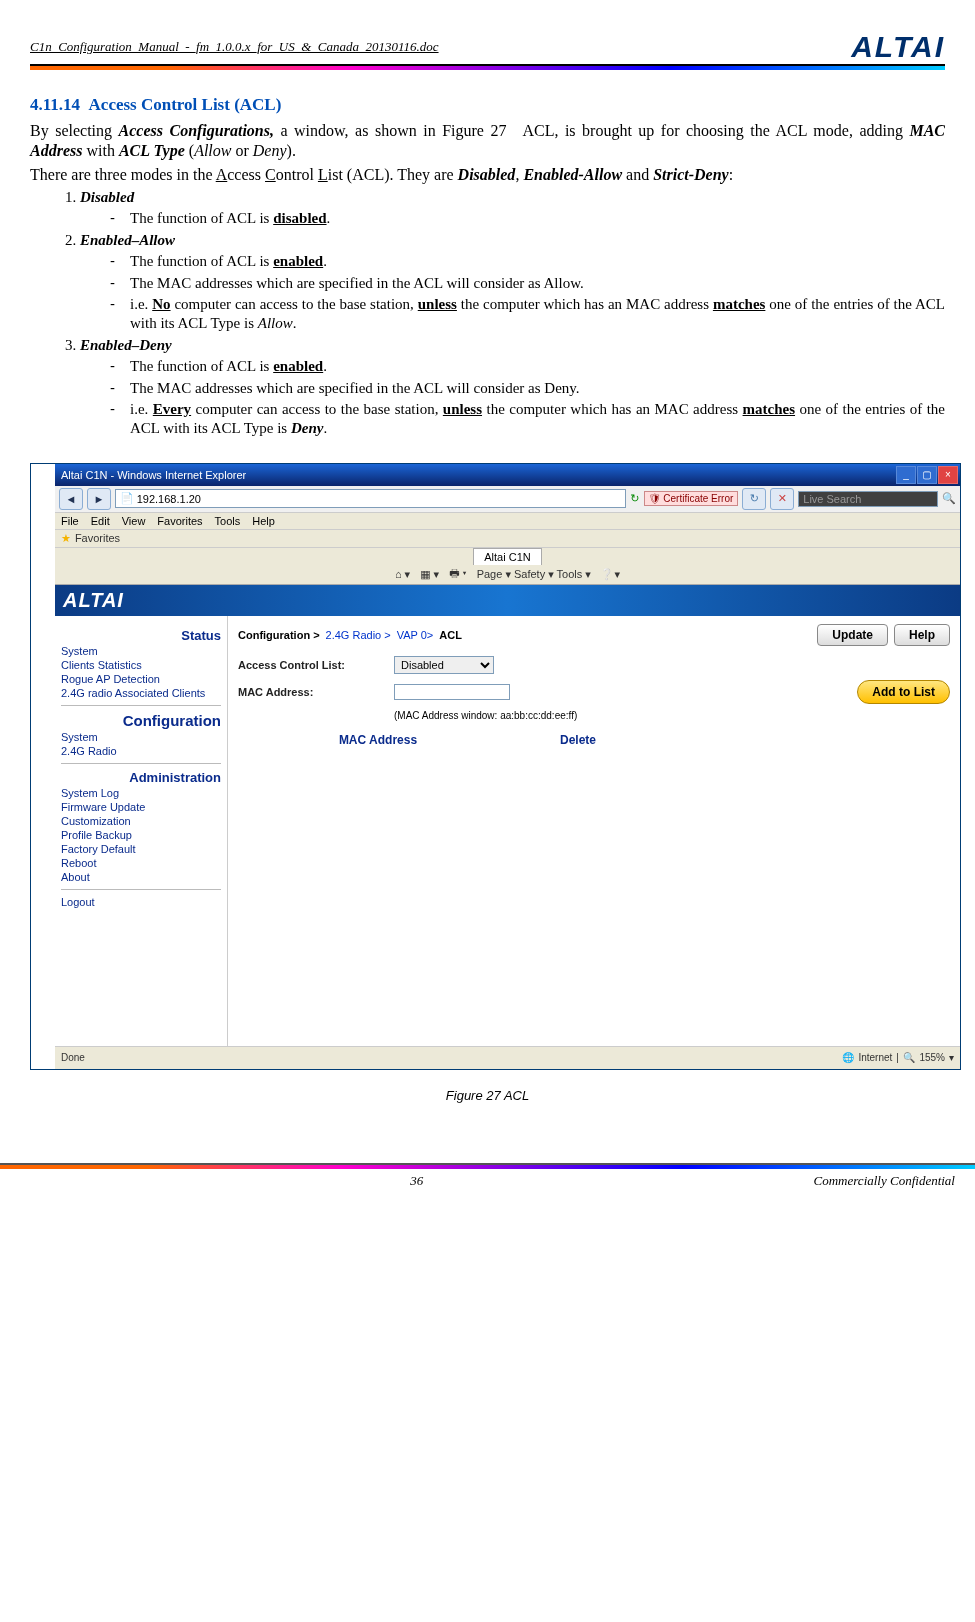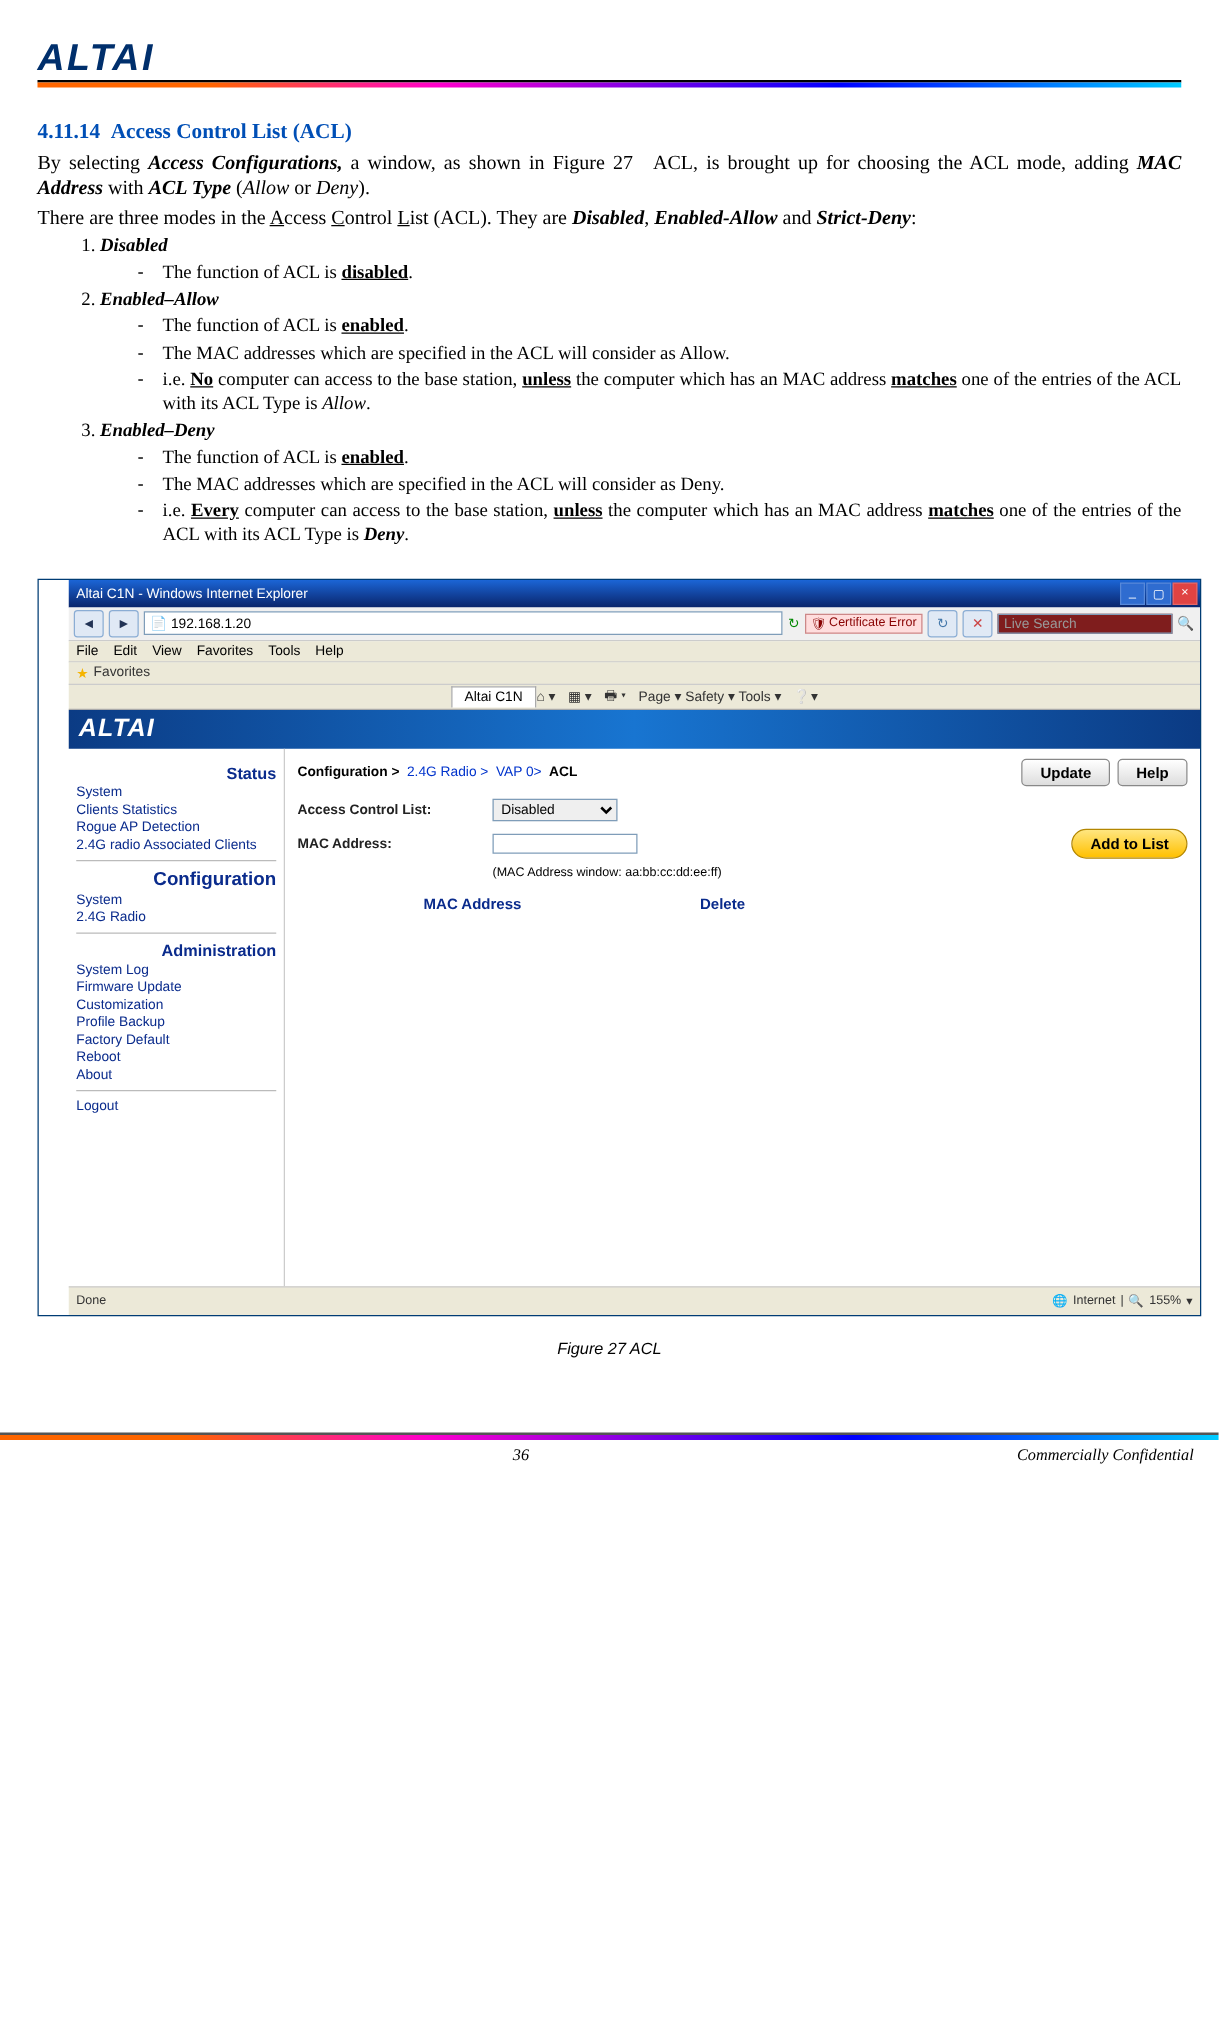--- a/index.html
+++ b/index.html
@@ -89,24 +89,24 @@
       border-bottom: 1px solid #ccc;
       display: flex; align-items: center; padding: 2px 4px; gap:4px;
       height: 22px;
     }
     .ie-url {
       flex: 1; background: #fff; border: 1px solid #7f9db9; padding: 2px 4px;
       display:flex;align-items:center;gap:3px;
     }
     .ie-nav-btn { width:22px;height:20px;background:#e0e9f5;border:1px solid #8badd4;border-radius:3px;display:flex;align-items:center;justify-content:center;color:#235; }
     .ie-cert { background:#fdd; border:1px solid #c88; color:#800; padding:1px 4px; font-size:10px; display:flex;align-items:center;gap:2px;}
-    .ie-search { background:#7f1d1d;border:1px solid #7f9db9;padding:1px 4px;width:130px;color:#999; }
+    .ie-search { background:#404040;border:1px solid #7f9db9;padding:1px 4px;width:130px;color:#999; }
     .ie-menubar { background:#ece9d8; border-bottom:1px solid #ccc; display:flex; gap:12px; padding: 2px 6px; font-size:11px; color:#000; }
     .ie-favbar { background:#ece9d8; display:flex;align-items:center;padding:2px 6px;gap:4px;color:#333;border-bottom:1px solid #ccc;}
-    .ie-tabbar { background:#ece9d8; display:flex;justify-content:center;align-items:center;padding:0 6px;border-bottom:1px solid #aaa;}
+    .ie-tabbar { background:#ece9d8; display:flex;justify-content:space-between;align-items:center;padding:0 6px;border-bottom:1px solid #aaa;flex-direction:column;}
     .ie-tab { background:#fff;border:1px solid #aaa;border-bottom:0;padding:2px 10px;font-size:11px;display:inline-block; }
     .ie-tab-icons { display:flex;gap:10px; font-size:11px; color:#333; align-items:center; }
 
     .app-logobar { background:linear-gradient(to right,#0b3b84,#1875d1,#0b3b84);padding:4px 8px;}
     .app-logotxt { font-family:Arial;font-weight:900;font-style:italic;color:#fff;font-size:20px;letter-spacing:1px;}
     .app-body { display:flex; min-height:430px; }
     .app-sidebar { width:160px; border-right:1px solid #ccc; padding:6px 6px; font-size:11px; }
     .side-head { color:#0a2b8c; font-weight:bold; font-size:13px; margin-top:6px;text-align:right; }
     .side-head.big { font-size:15px; }
     .side-link { color:#0a2b8c; display:block; margin:2px 0; }
@@ -134,20 +134,21 @@
     }
     .footer-bar { height:4px;background:linear-gradient(to right,#ff6600 0%,#ff6600 15%,#ff00cc 35%,#0000ff 70%,#00ccff 100%);margin-top:40px;border-top:2px solid #555; }
     .footer-row { display:flex;justify-content:space-between;font-style:italic;font-size:13px;padding:4px 20px 0 20px;align-items:flex-end;}
     .footer-row .pg { margin:0 auto; }
   </style>
 </head>
 <body>
 
 <div class="page">
   <div class="header-row">
+    <span class="doc-title">C1n_Configuration_Manual_-_fm_1.0.0.x_for_US_&amp;_Canada_20130116.doc</span>
     <span class="logo-altai">ALTAI</span>
   </div>
   <div class="color-bar"></div>
 
   <div class="section-heading">
     <span>4.11.14</span>&nbsp;&nbsp;<span>Access Control List (ACL)</span>
   </div>
 
   <p class="body-text">
     <span>By selecting </span><span class="bi">Access Configurations,</span><span> a window, as shown in Figure 27 ACL, is brought up for choosing the ACL mode, adding </span><span class="bi">MAC Address</span><span> with </span><span class="bi">ACL Type</span><span> (</span><em>Allow</em><span> or </span><em>Deny</em><span>).</span>

